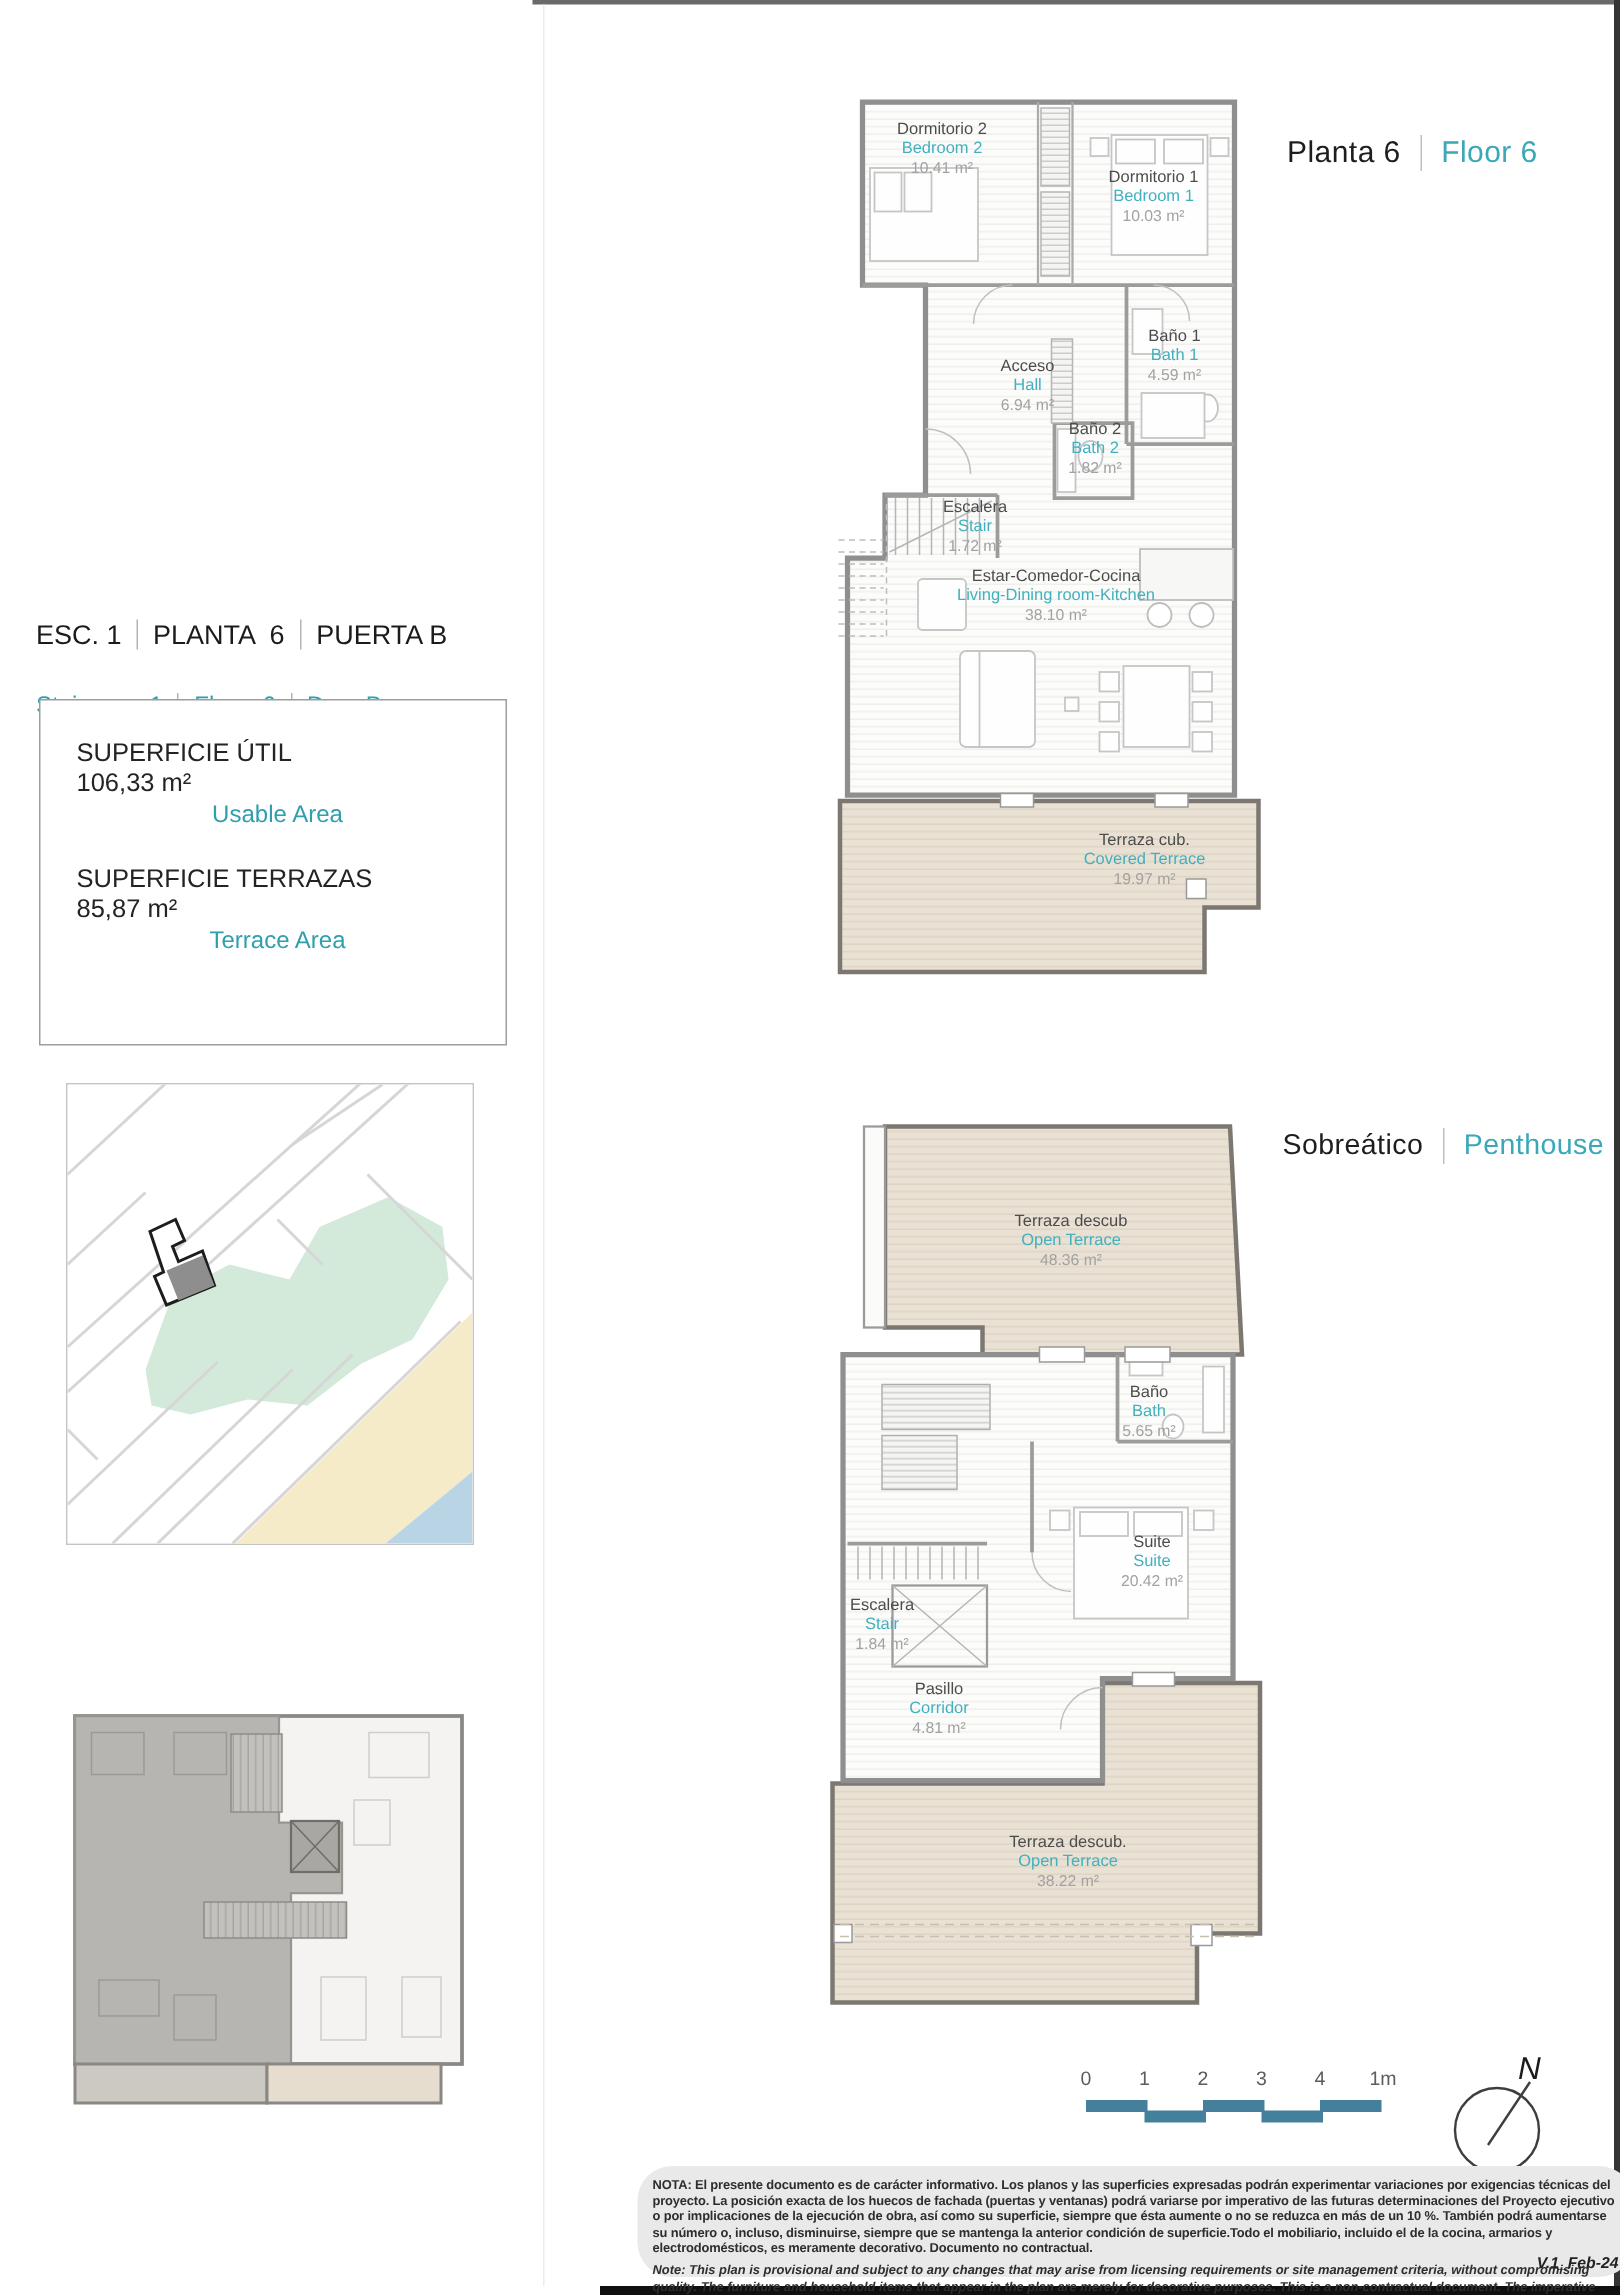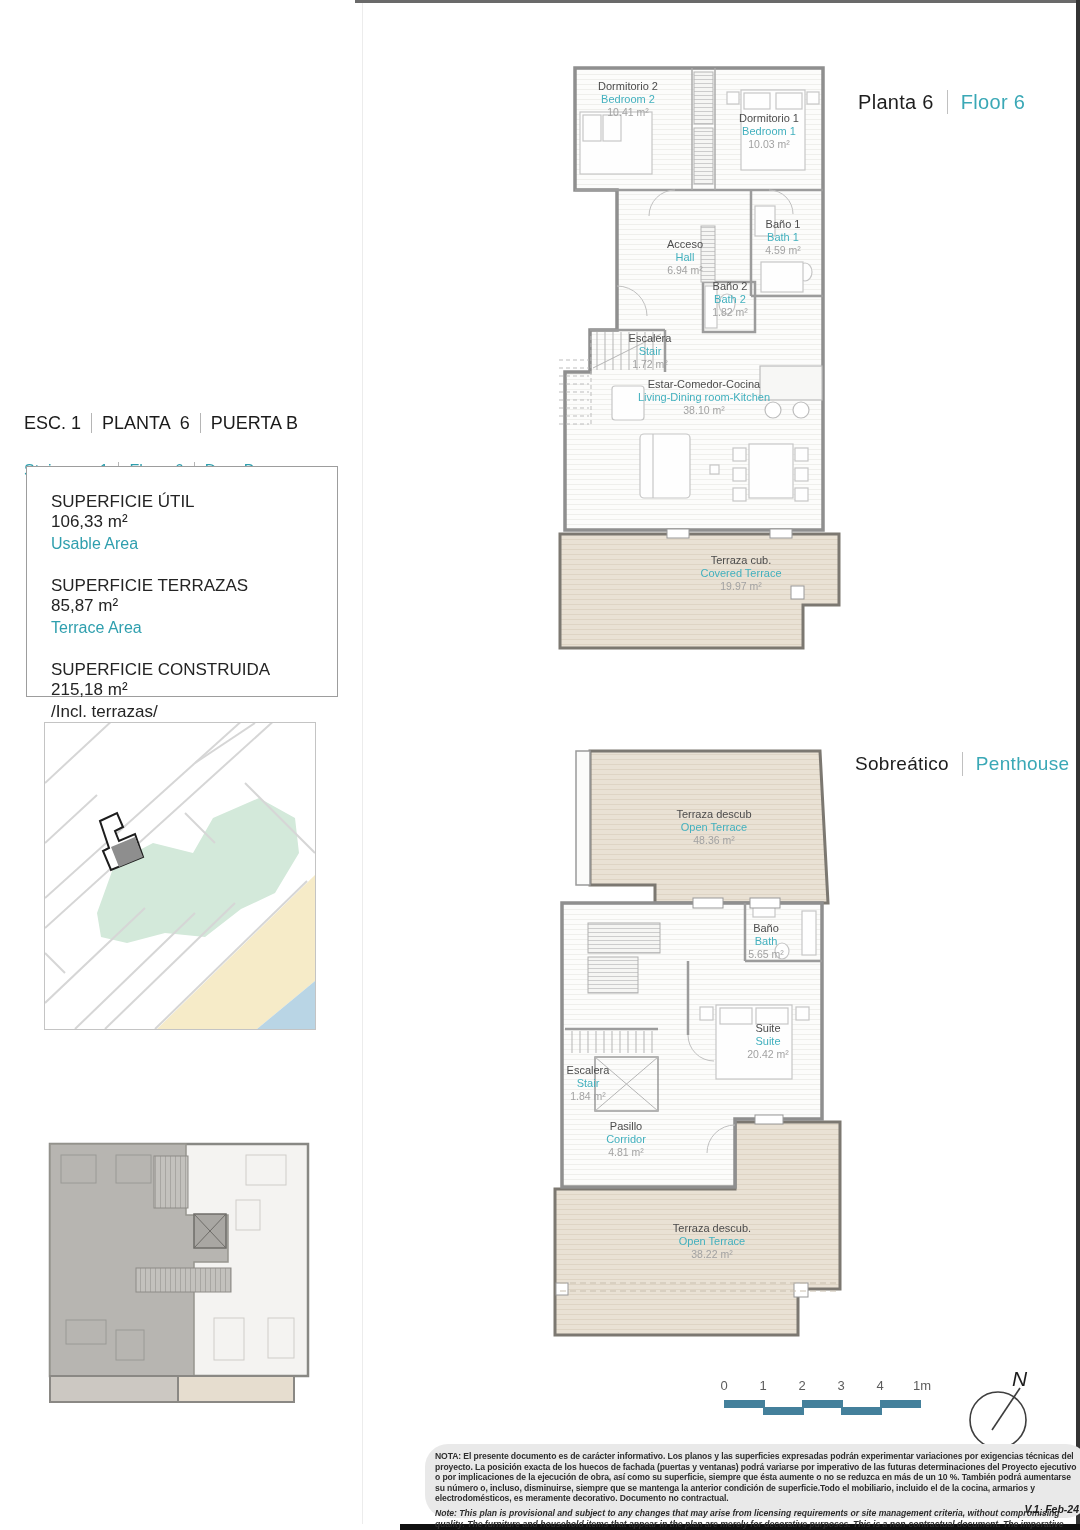--- a/index.html
+++ b/index.html
@@ -24,21 +24,21 @@
   .unit-hdr .sep{display:inline-block;width:1px;height:20px;background:#b5b5b5;margin:0 10px;}
   .unit-hdr.en{font-size:16px;color:#2f9fae;margin-top:21px;}
   .unit-hdr.en .sep{height:18px;}
 
   
   .sum-box{left:26px;top:466px;width:312px;height:231px;background:#fff;border:1px solid #9d9d9d;
            box-sizing:border-box;padding:25px 18px 0 24px;}
   .sum-row{margin-bottom:23px;}
   .sum-top{display:flex;justify-content:space-between;font-size:17px;color:#242424;flex-direction:column;}
   .sum-sub{font-size:17px;color:#242424;margin-top:2px;}
-  .sum-en{font-size:16px;color:#2f9fae;margin-top:3px;}
+  .sum-en{font-size:16px;color:#2f9fae;margin-top:3px;text-align:center;}
 
   
   .room-label{position:absolute;transform:translateX(-50%);text-align:center;
               font-size:11px;line-height:13px;white-space:nowrap;}
   .r-es{color:#4c4c4c;}
   .r-en{color:#42b0be;}
   .r-area{color:#a2a2a2;font-size:10.5px;}
 
   
   .scale-wrap{left:712px;top:1378px;width:230px;height:46px;}
@@ -182,21 +182,21 @@
   <div class="room-label" style="left:650px;top:332px">
     <div class="r-es">Escalera</div>
     <div class="r-en">Stair</div>
     <div class="r-area">1.72 m²</div>
   </div>
   <div class="room-label" style="left:704px;top:378px">
     <div class="r-es">Estar-Comedor-Cocina</div>
     <div class="r-en">Living-Dining room-Kitchen</div>
     <div class="r-area">38.10 m²</div>
   </div>
-  <div class="room-label" style="left:741px;top:554px">
+  <div class="room-label" style="left:763px;top:554px">
     <div class="r-es">Terraza cub.</div>
     <div class="r-en">Covered Terrace</div>
     <div class="r-area">19.97 m²</div>
   </div>
 
   <div class="abs plan-title" style="left:858px;top:90px">
     <span class="pt-es">Planta 6</span>
     <span class="pt-sep"></span>
     <span class="pt-en">Floor 6</span>
   </div>
@@ -327,28 +327,20 @@
       </div>
       <div class="sum-en">Usable Area</div>
     </div>
     <div class="sum-row">
       <div class="sum-top">
         <span>SUPERFICIE TERRAZAS</span>
         <span>85,87 m²</span>
       </div>
       <div class="sum-en">Terrace Area</div>
     </div>
-    <div class="sum-row">
-      <div class="sum-top">
-        <span>SUPERFICIE CONSTRUIDA</span>
-        <span>215,18 m²</span>
-      </div>
-      <div class="sum-sub">/Incl. terrazas/</div>
-      <div class="sum-en">Built Area /Incl. terrace/</div>
-    </div>
   </div>
 
   <div class="abs map-box">
     <svg width="270" height="306" viewBox="0 0 270 306">
       <rect width="270" height="306" fill="#ffffff"></rect>
 
       <polygon points="112,306 270,152 270,258 212,306" fill="#f6ebc8"></polygon>
       <polygon points="212,306 270,258 270,306" fill="#b9d5e5"></polygon>
 
       <polygon points="52,190 70,140 108,120 148,130 168,95 214,75 250,95 254,130 230,170 196,186 160,214 120,210 82,220 56,214" fill="#d3e9da"></polygon>

